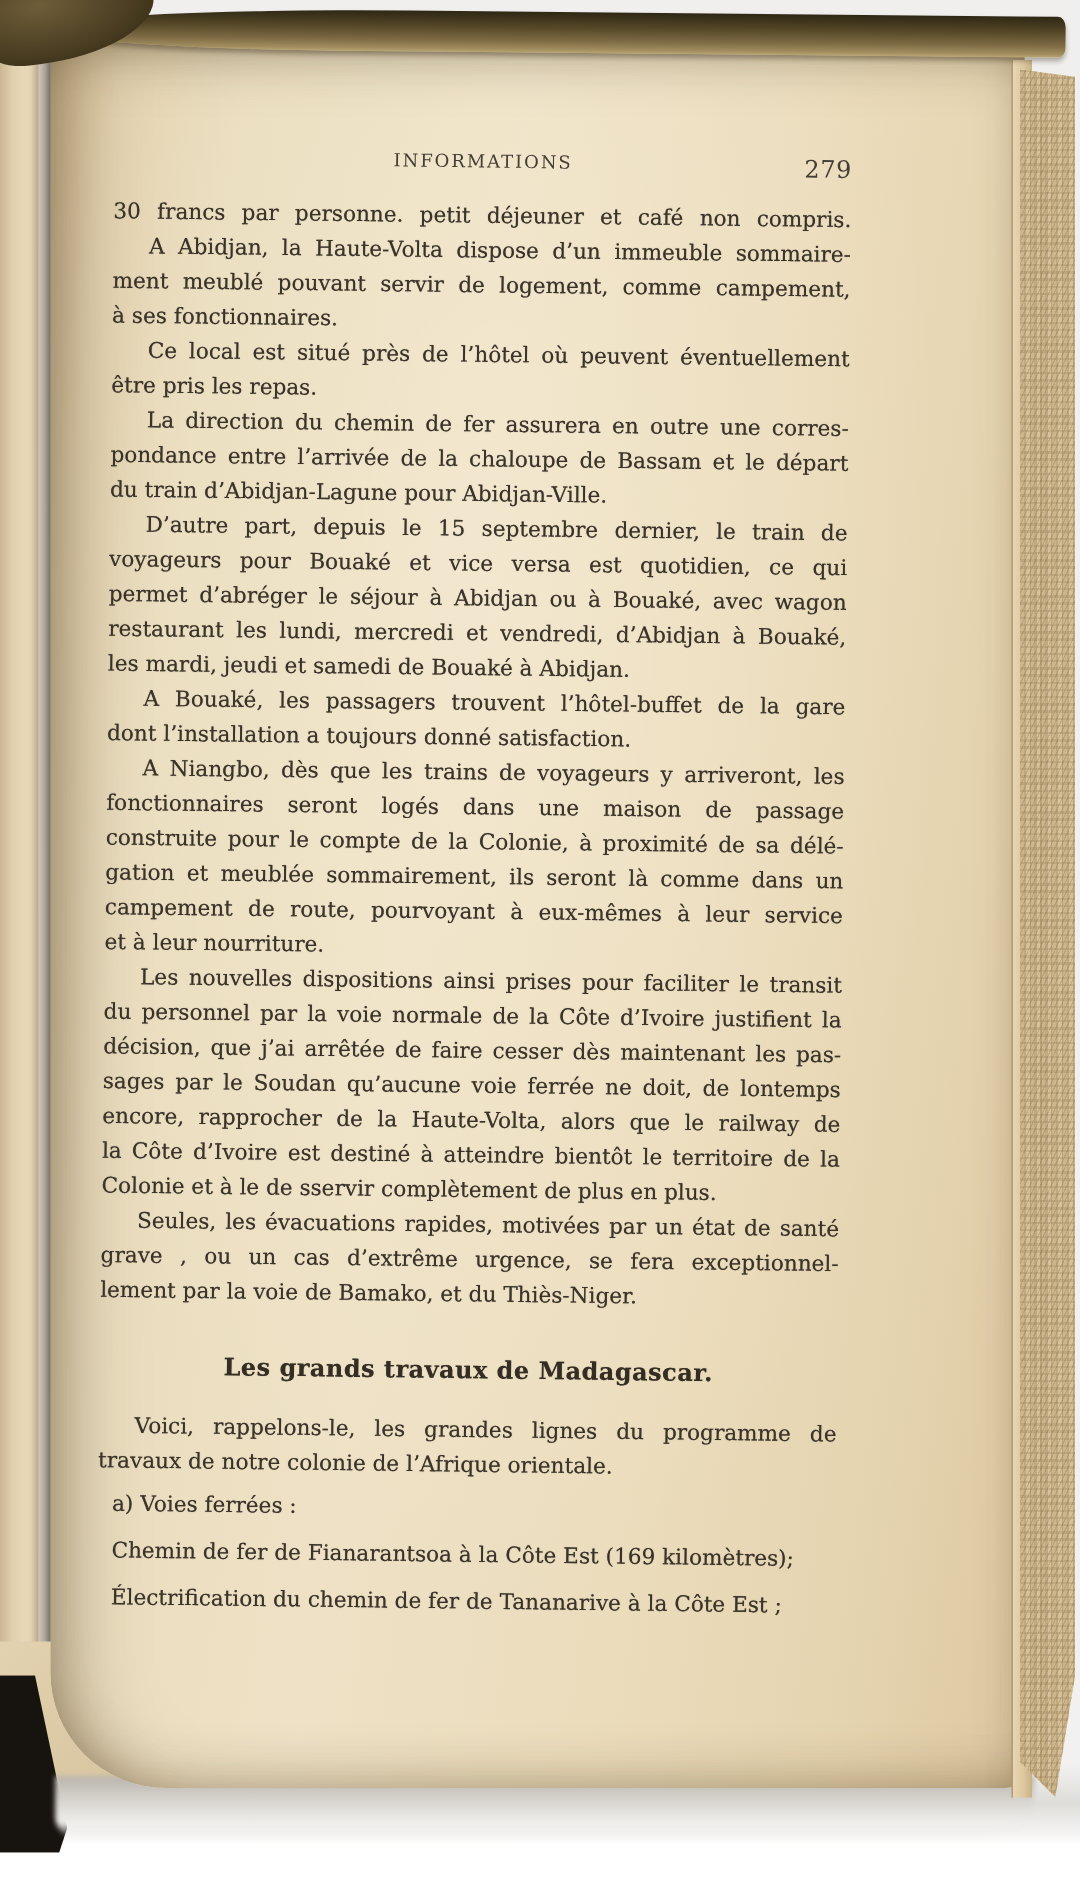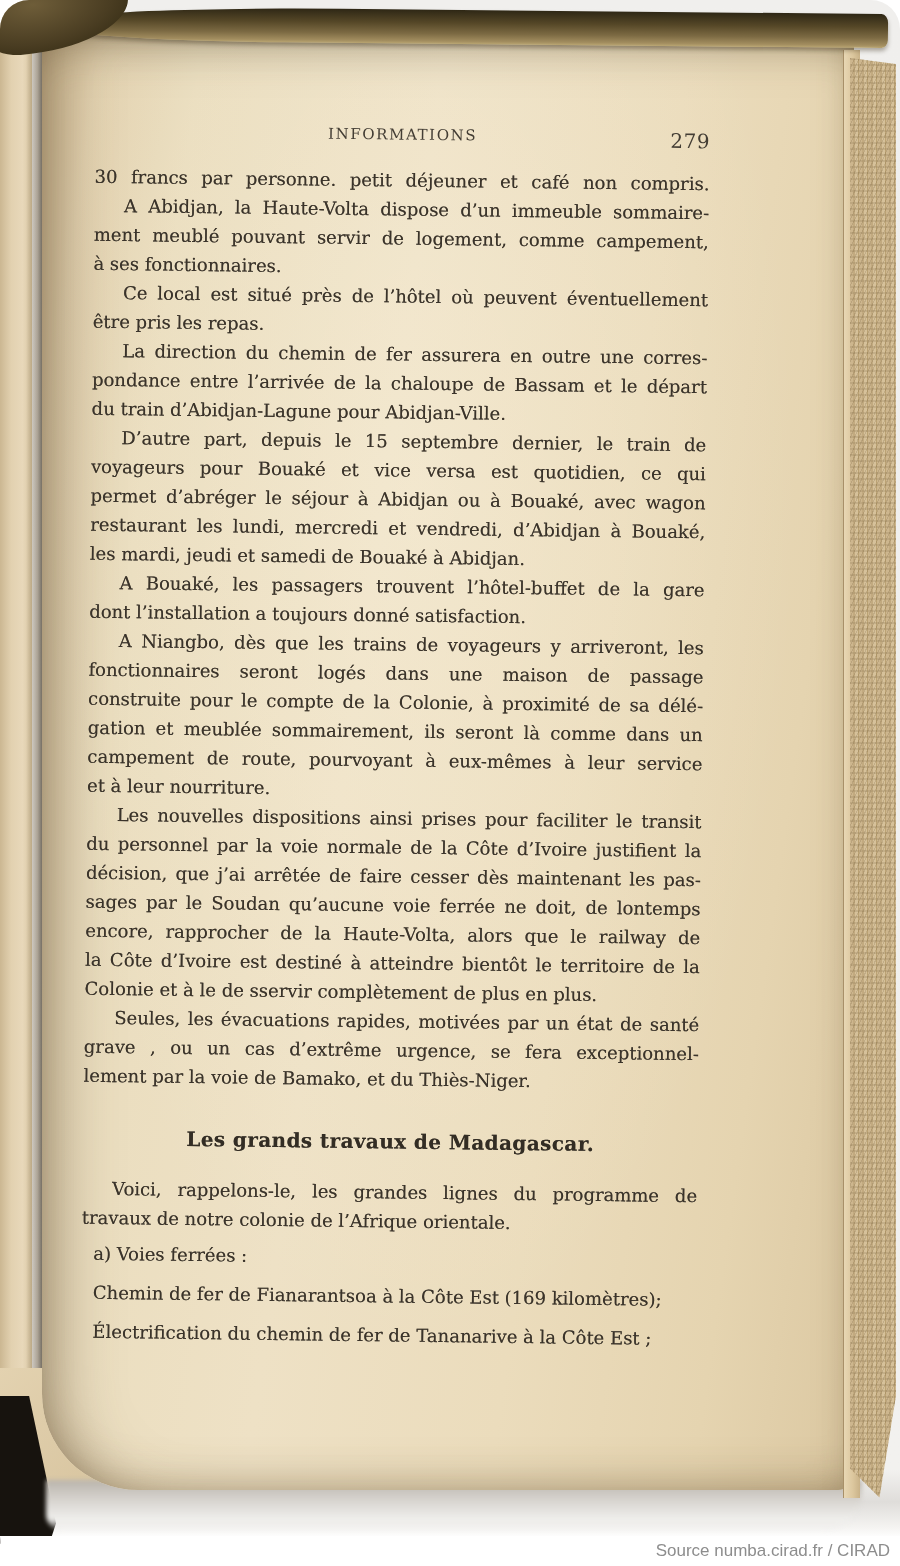--- a/index.html
+++ b/index.html
@@ -1,20 +1,19 @@
 <!DOCTYPE html>
 <html><head>
 <meta charset="utf-8">
 <style>
   html,body{margin:0;padding:0;background:#ffffff;}
   .scene{
     position:relative;width:900px;height:1566px;overflow:hidden;
     background:linear-gradient(180deg,#f0efed 0px,#f2f1ef 1470px,#dfddda 1502px,#f5f4f2 1528px,#ffffff 1538px);
     font-family:"DejaVu Serif","Liberation Serif",serif;
-    border-radius:29px;
   }
   
   .left-sliver{position:absolute;left:0;top:4px;width:32px;height:1478px;
     background:linear-gradient(90deg,#cbb792 0%,#e2d1b0 35%,#e8d8ba 70%,#d9c7a3 100%);
     border-radius:10px 0 0 0;}
   .left-crease{position:absolute;left:26px;top:8px;width:30px;height:1470px;
     background:linear-gradient(90deg,rgba(90,72,44,0) 0%,rgba(90,72,44,.45) 38%,rgba(45,34,16,.6) 52%,rgba(110,90,58,.25) 68%,rgba(110,90,58,0) 100%);}
   .under-corner{position:absolute;left:0;top:1368px;width:190px;height:118px;
     background:linear-gradient(135deg,#e3d2b0,#d4c09a);border-radius:0 0 90px 34px;}
   .spine-bottom{position:absolute;left:0;top:1396px;width:56px;height:148px;background:#17130e;
@@ -150,16 +149,13 @@
           <div class="blk list">
             <div class="line first last">Électrification du chemin de fer de Tananarive à la Côte Est ;</div>
           </div>
         </div>
     </div>
   </div>
   <div class="edge-band"></div>
   <div class="fore-edge"></div>
   <div class="top-edge"></div>
   <div class="corner-curl"></div>
-  <div class="footer">
-    <span>Source numba.cirad.fr / CIRAD</span>
-  </div>
 </div>
 
 </body></html>

